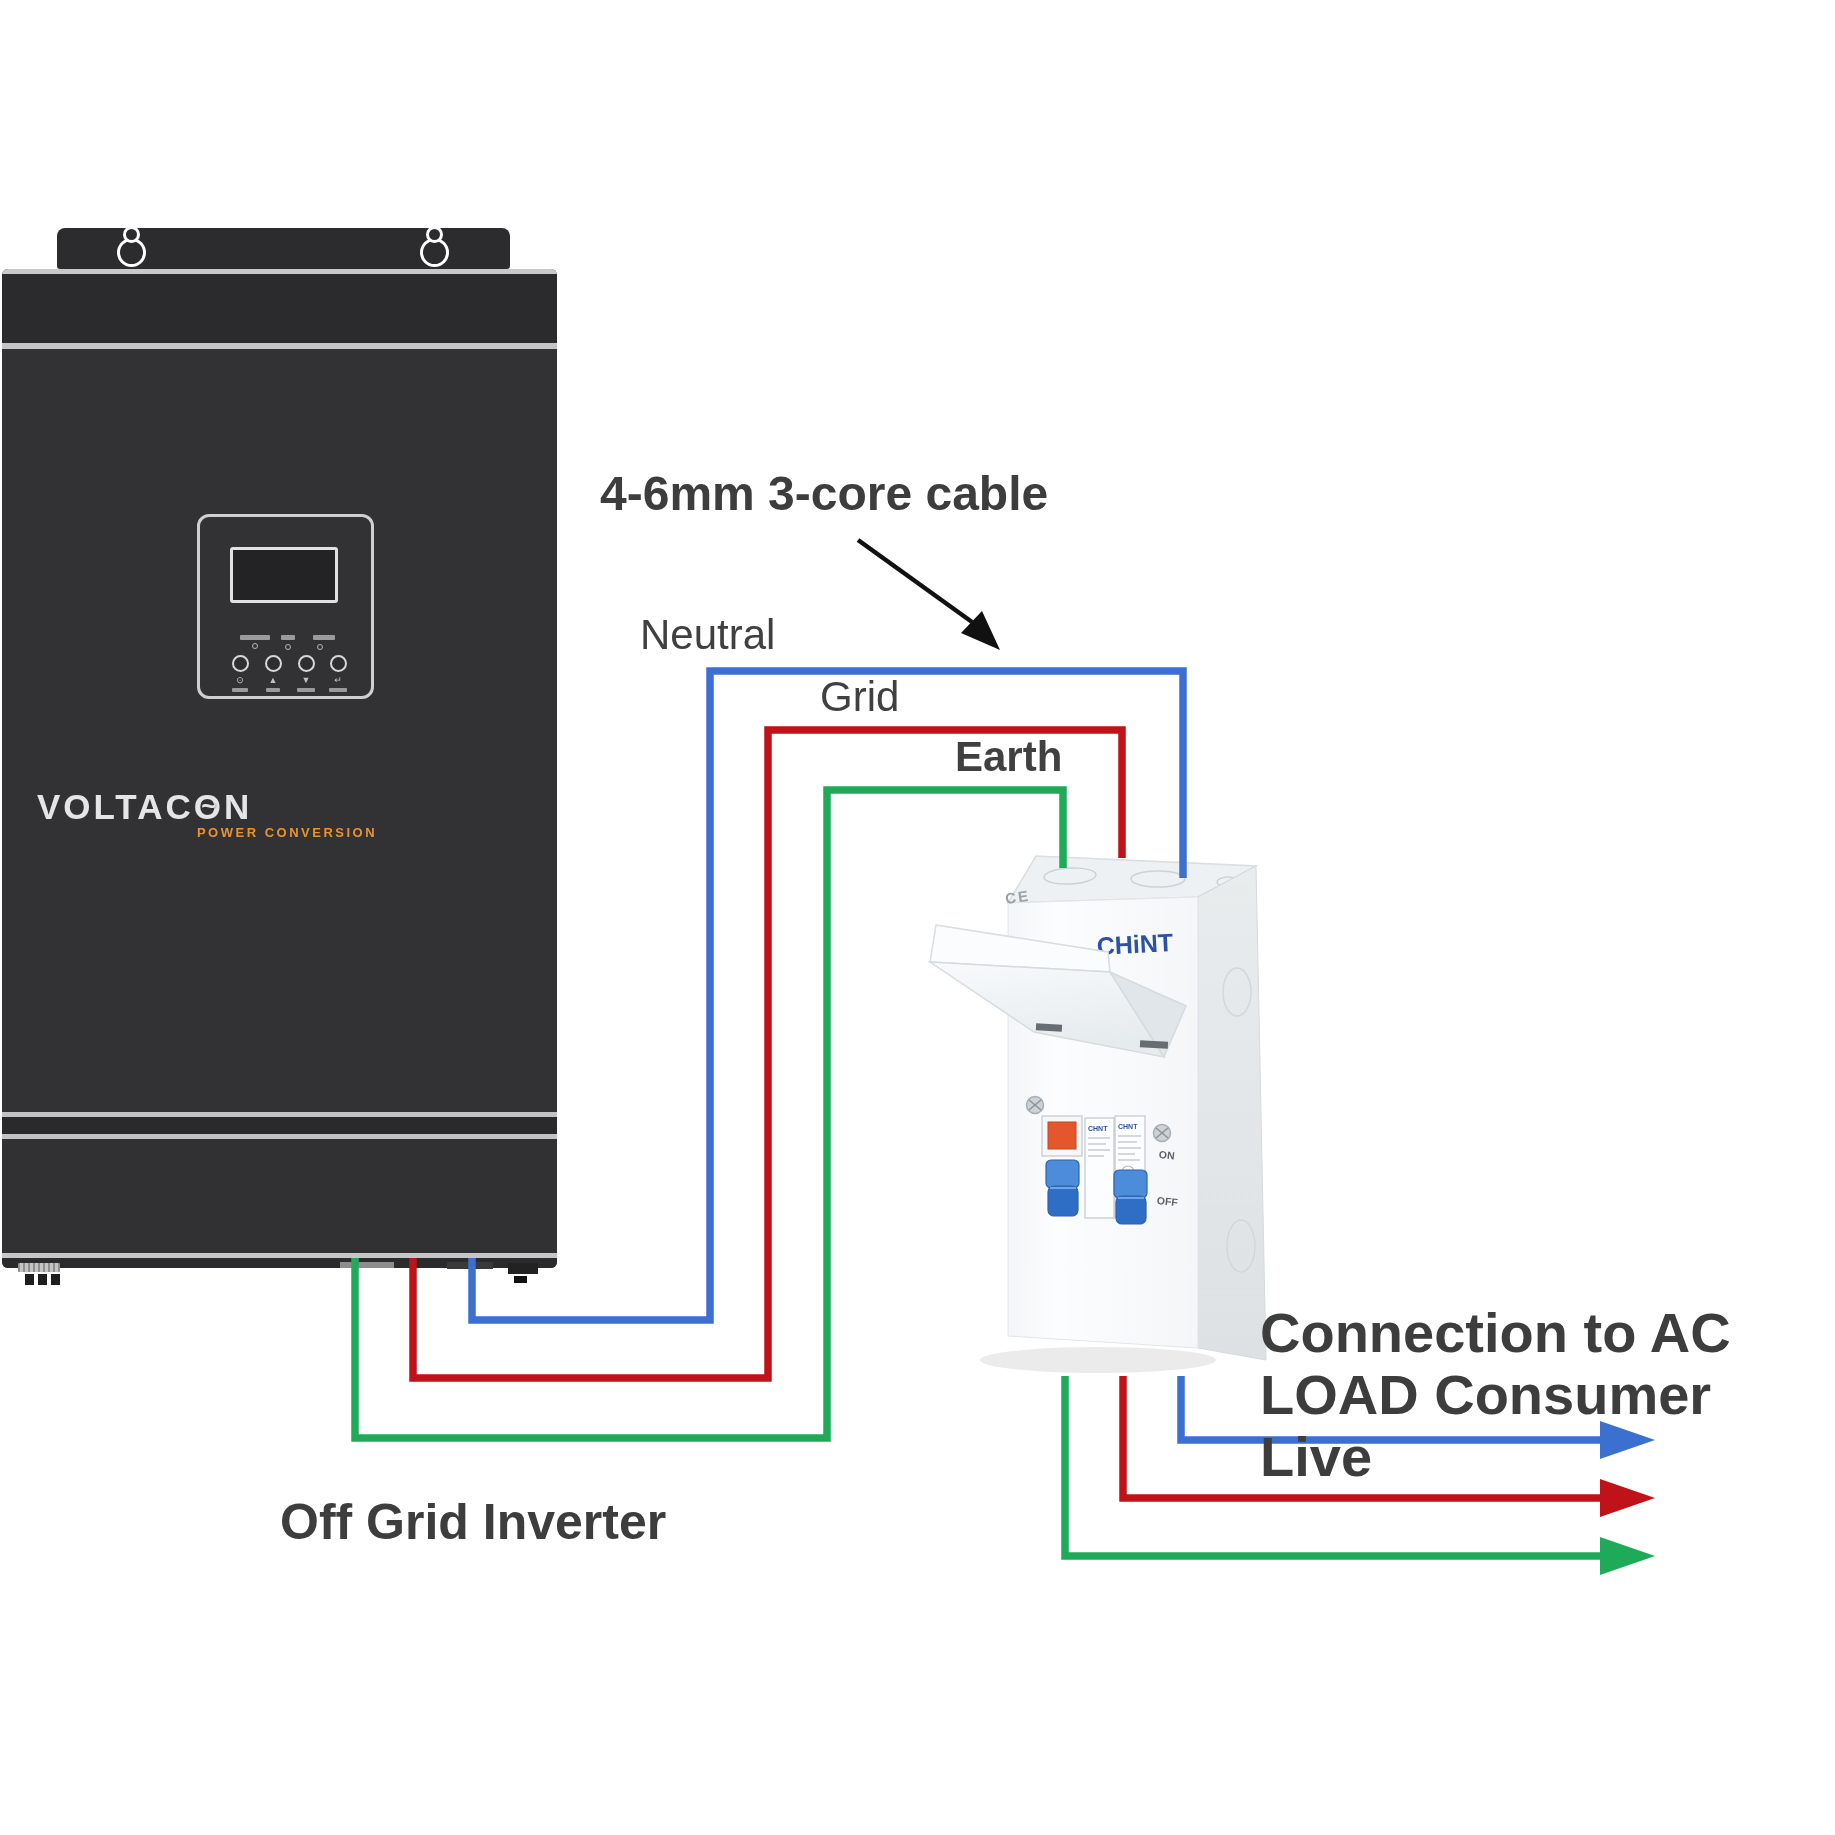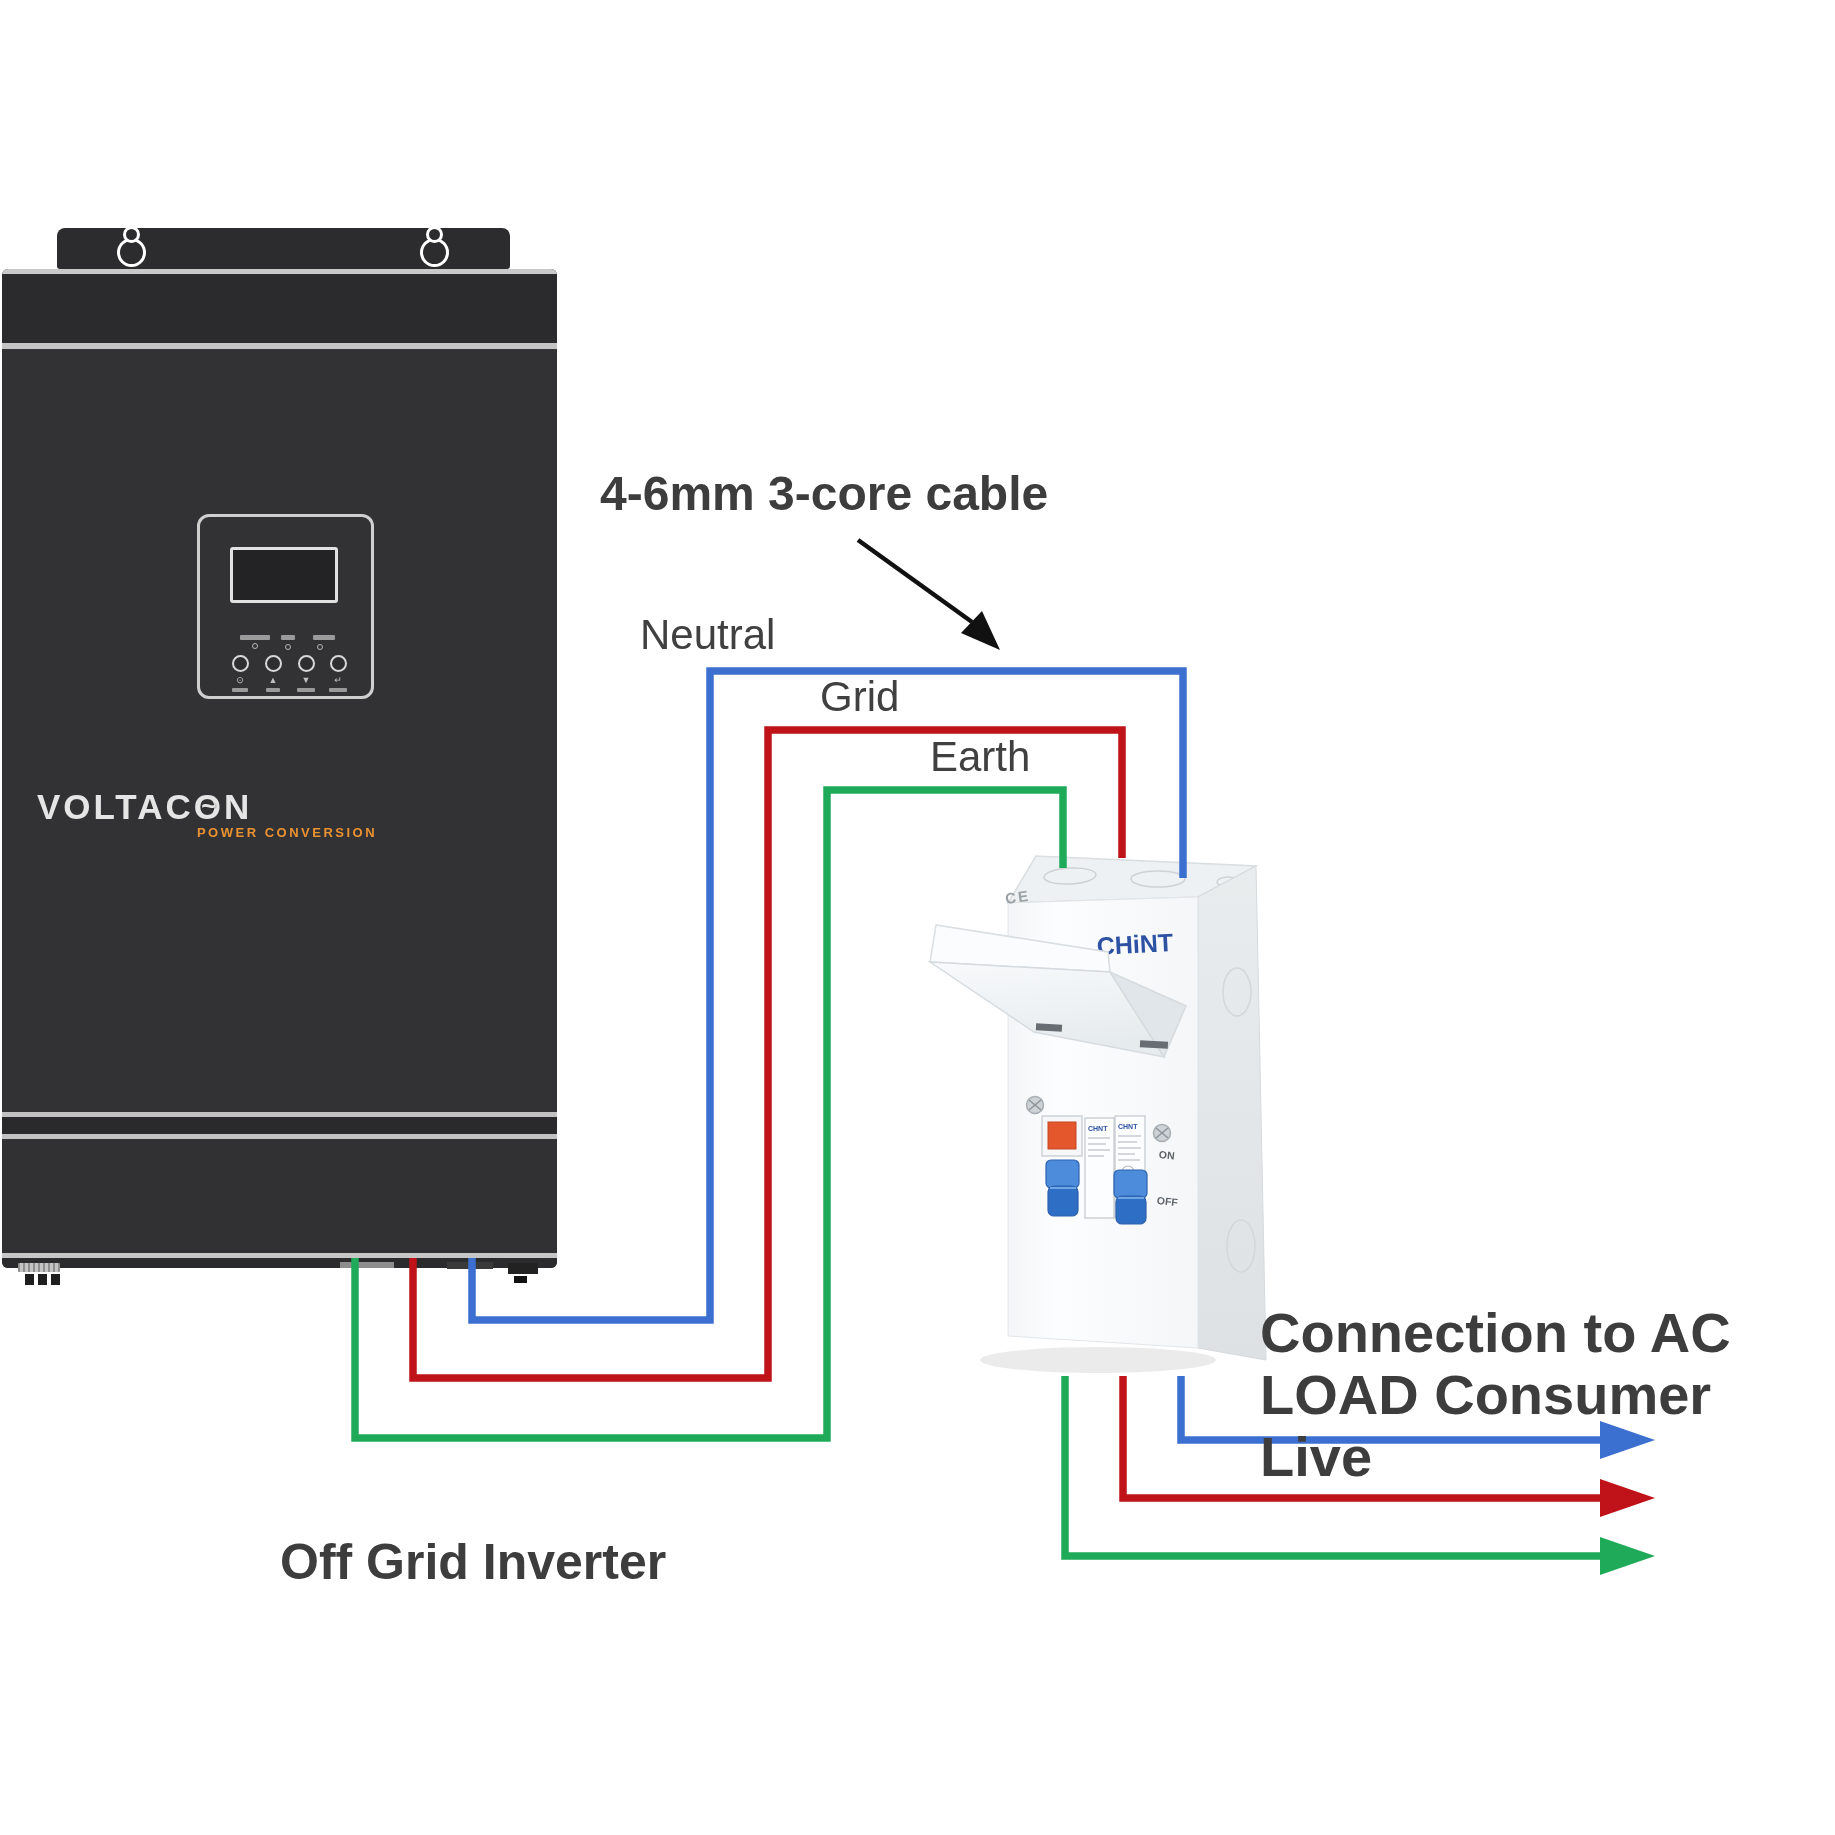--- a/index.html
+++ b/index.html
@@ -218,23 +218,23 @@
     <polygon points="1655,1556 1600,1537 1600,1575" fill="#1FAA59"></polygon>
 
     <line x1="858" y1="540" x2="972" y2="622" stroke="#111" stroke-width="4.5"></line>
     <polygon points="1000,650 961,633 982,611" fill="#111"></polygon>
   </svg>
 
   <div class="lbl lbl-big" style="left:600px;top:464px;width:660px;">4-6mm 3-core cable</div>
 
   <div class="lbl lbl-wire" style="left:640px;top:612px;width:220px;">Neutral</div>
   <div class="lbl lbl-wire" style="left:820px;top:674px;width:150px;">Grid</div>
-  <div class="lbl lbl-wire" style="left:930px;top:734px;width:166px;">Earth</div>
-
-  <div class="lbl lbl-big" style="left:280px;top:1532px;width:566px;line-height:60px;font-size:50px;">
+  <div class="lbl lbl-wire" style="left:955px;top:734px;width:166px;font-weight:bold;">Earth</div>
+
+  <div class="lbl lbl-big" style="left:280px;top:1492px;width:566px;line-height:60px;font-size:50px;">
     <div>Off Grid Inverter</div>
   </div>
 
   <div class="lbl lbl-big" style="left:1260px;top:1254px;width:540px;line-height:62px;font-size:56px;margin-top:48px;">
     <div>Connection to AC</div>
     <div>LOAD Consumer Live</div>
   </div>
 
 </div>
 

